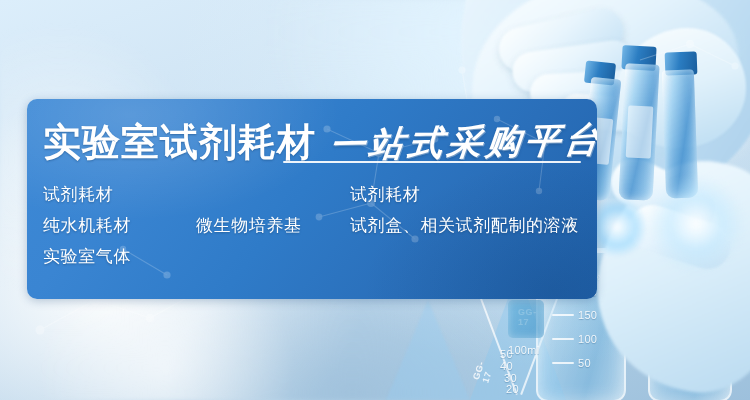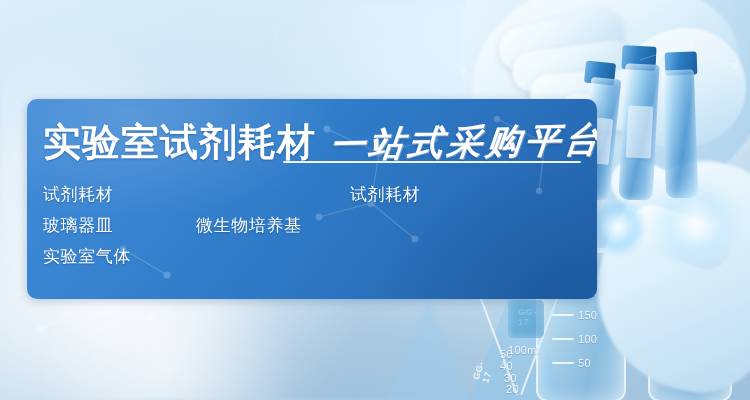--- a/index.html
+++ b/index.html
@@ -386,22 +386,23 @@
     <div class="title-underline"></div>
 
     <div class="cats">
 
       <div class="cat-row">
         <span class="cat c1">试剂耗材</span>
         <span class="cat c3">试剂耗材</span>
       </div>
 
       <div class="cat-row">
-        <span class="cat c1">玻璃器皿</span>
+        <span class="cat c1">纯水机耗材</span>
         <span class="cat c2">微生物培养基</span>
+        <span class="cat c3">试剂盒、相关试剂配制的溶液</span>
       </div>
 
       <div class="cat-row">
         <span class="cat c1">实验室气体</span>
       </div>
 
     </div>
   </div>
 </div>
 

